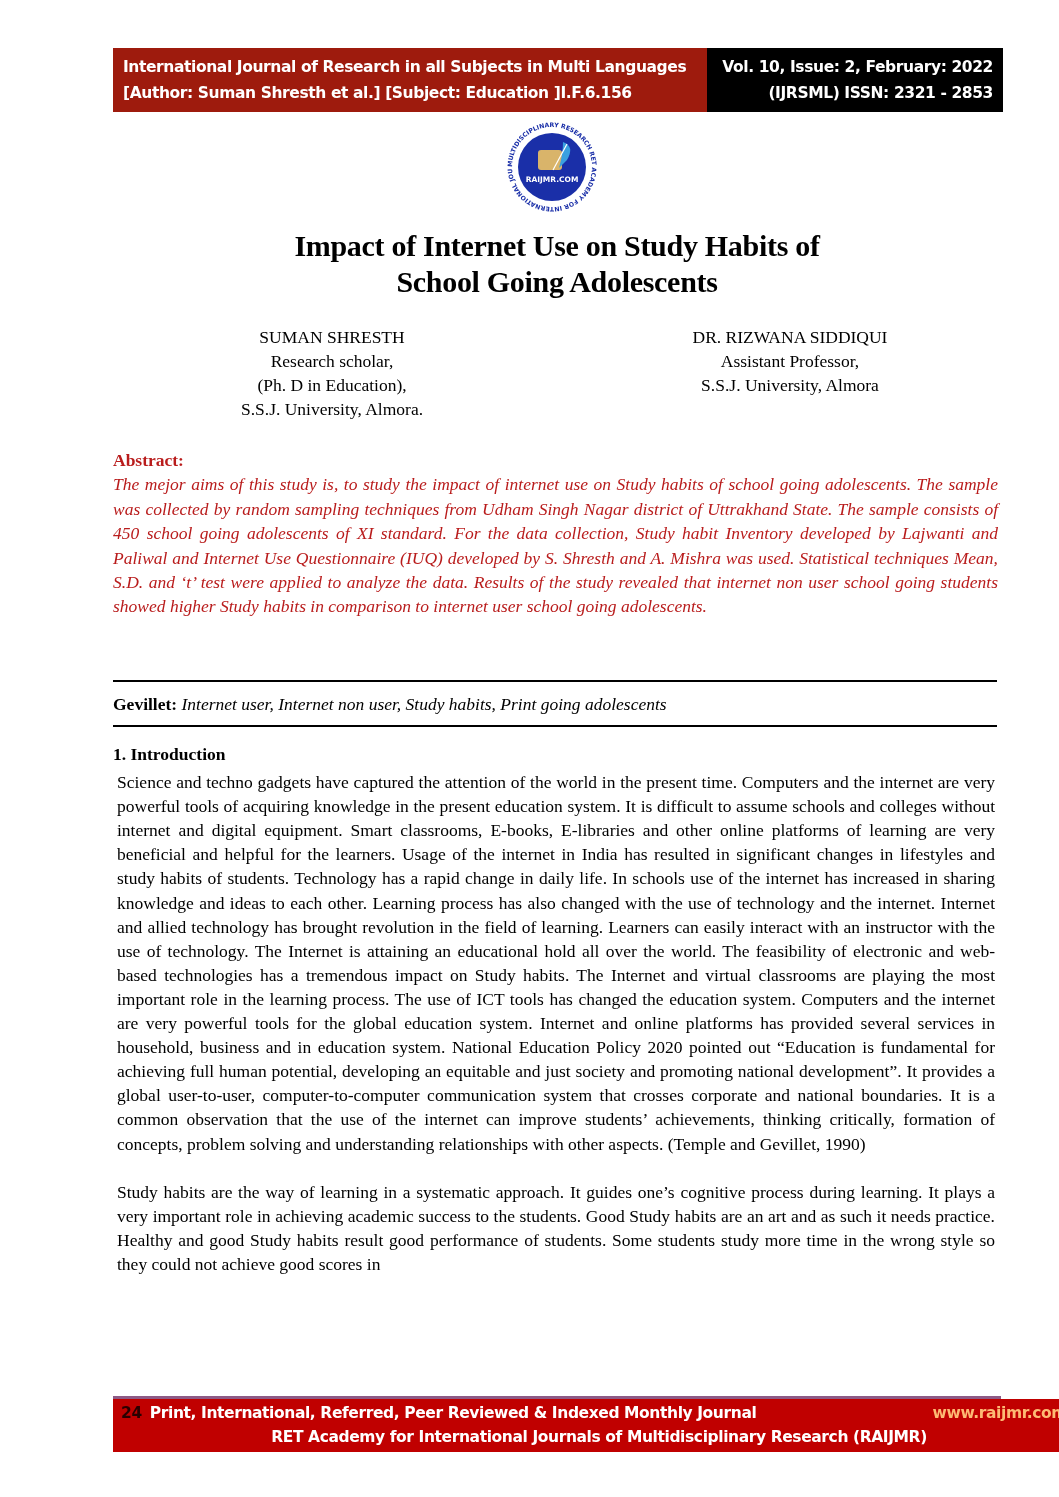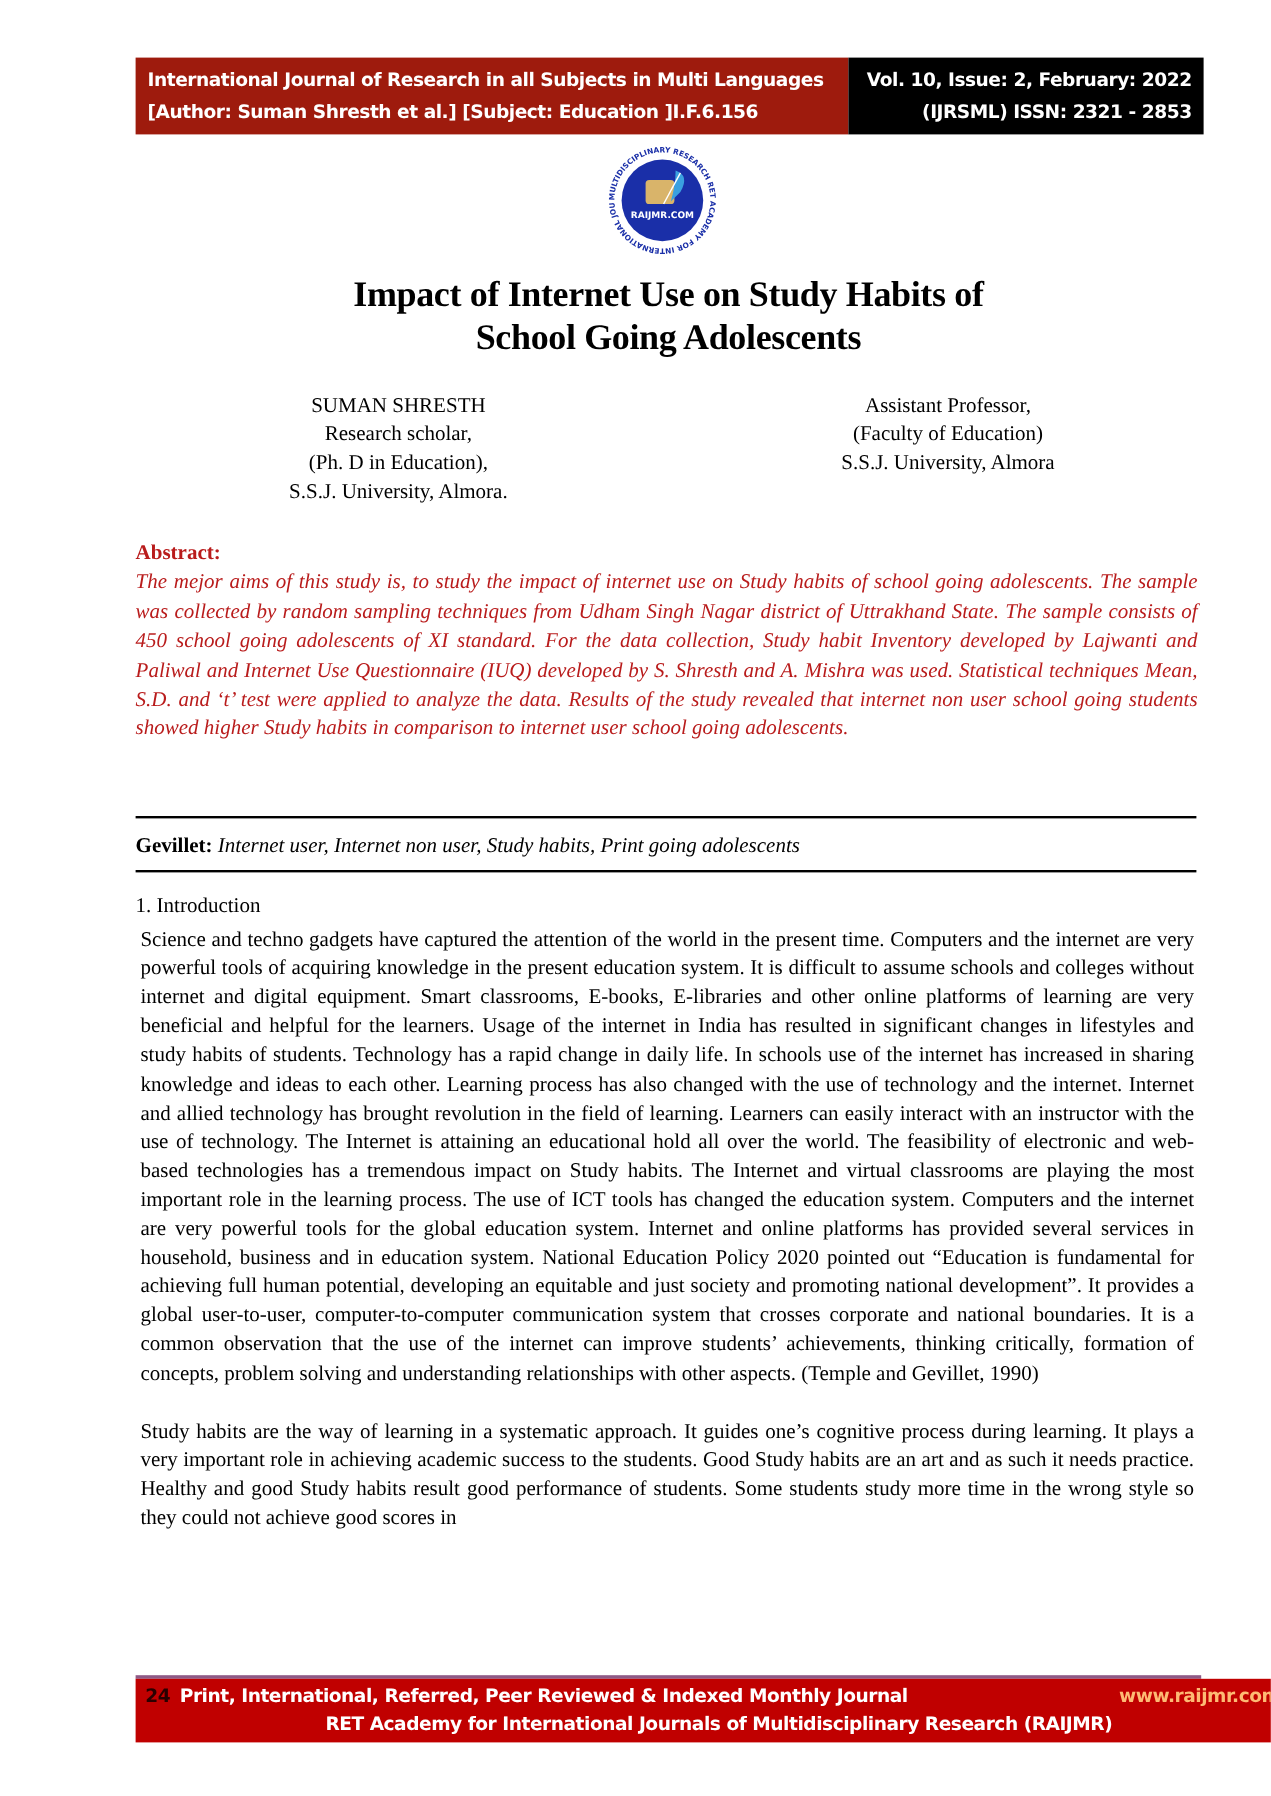--- a/index.html
+++ b/index.html
@@ -43,21 +43,21 @@
   .keywords {
     position: absolute; left: 113px; top: 692px; width: 885px;
     font-family: "Liberation Serif", serif; font-size: 17.5px; line-height: 24px; color: #000;
   }
   .keywords b { font-weight: bold; }
   .keywords i { font-style: italic; }
   .body-text {
     position: absolute; left: 113px; top: 742px; width: 886px;
     font-family: "Liberation Serif", serif; font-size: 17.5px; line-height: 24.1px; color: #000;
   }
-  .section-heading { font-weight: normal; display: block; }
+  .section-heading { font-weight: bold; display: block; }
   .para { display: block; text-align: justify; margin: 4px; }
   .para.p2 { margin-top: 24px; }
   .footer-line {
     position: absolute; left: 113px; top: 1396px; width: 888px; height: 3px; background: #8e5a86;
   }
   .footer {
     position: absolute; left: 113px; top: 1399px; width: 972px; height: 53px;
     background: #c00000; font-family: "DejaVu Sans", sans-serif; font-weight: bold;
     font-size: 15.5px; line-height: 24px; letter-spacing: -0.4px;
   }
@@ -105,22 +105,22 @@
   <div>School Going Adolescents</div>
 </div>
 
 <div class="author a1">
   <div>SUMAN SHRESTH</div>
   <div>Research scholar,</div>
   <div>(Ph. D in Education),</div>
   <div>S.S.J. University, Almora.</div>
 </div>
 <div class="author a2">
+  <div>DR. RIZWANA SIDDIQUI</div>
   <div>Assistant Professor,</div>
-  <div>(Faculty of Education)</div>
   <div>S.S.J. University, Almora</div>
 </div>
 
 <div class="abstract">
   <span class="abstract-label">Abstract:</span>
   <span class="abstract-text">The mejor aims of this study is, to study the impact of internet use on Study habits of school going adolescents. The sample was collected by random sampling techniques from Udham Singh Nagar district of Uttrakhand State. The sample consists of 450 school going adolescents of XI standard. For the data collection, Study habit Inventory developed by Lajwanti and Paliwal and Internet Use Questionnaire (IUQ) developed by S. Shresth and A. Mishra was used. Statistical techniques Mean, S.D. and ‘t’ test were applied to analyze the data. Results of the study revealed that internet non user school going students showed higher Study habits in comparison to internet user school going adolescents.</span>
 </div>
 
 <div class="rule r1"></div>
 <div class="keywords">

